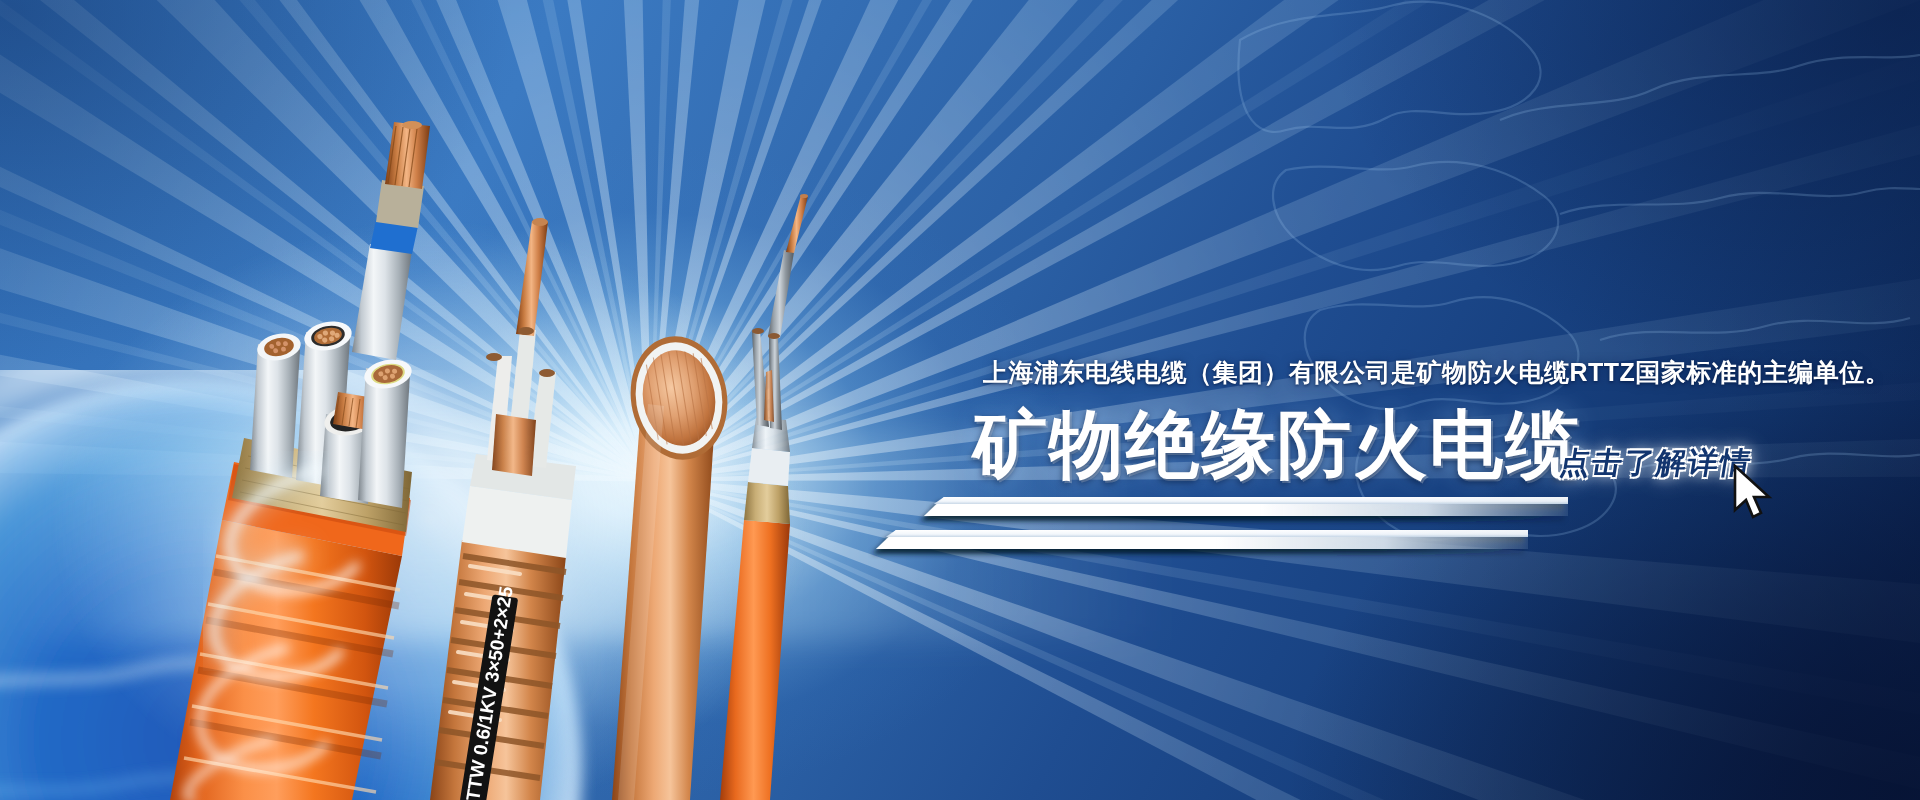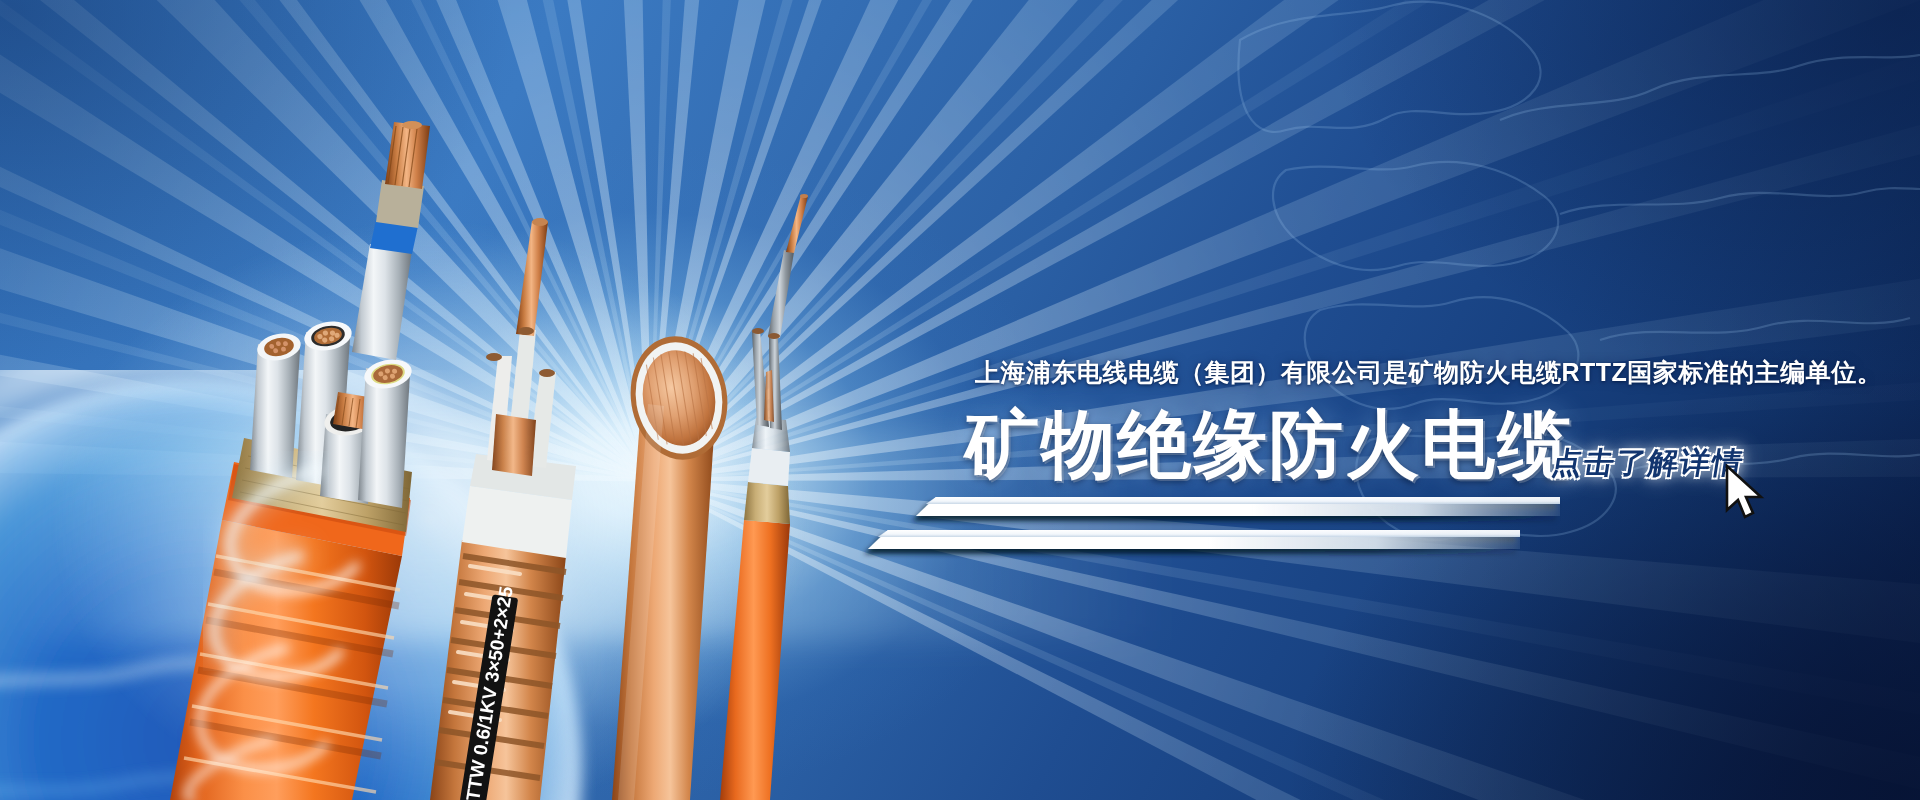--- a/index.html
+++ b/index.html
@@ -58,21 +58,21 @@
       rgba(225,245,255,.42) 30%,
       rgba(180,220,250,.20) 55%,
       rgba(140,195,240,0) 78%);
     filter:blur(14px);mix-blend-mode:screen;pointer-events:none;
   }
 
   
   .cables{position:absolute;left:0;bottom:0;width:920px;height:800px;}
 
   
-  .copy{position:absolute;left:0;top:0;width:1764px;height:800px;pointer-events:none;}
+  .copy{position:absolute;left:8px;top:0;width:1764px;height:800px;pointer-events:none;}
 
   .tagline{
     position:absolute;left:975px;top:356px;
     font-size:25px;font-weight:bold;color:#ffffff;letter-spacing:.5px;
     white-space:nowrap;
     text-shadow:0 1px 3px rgba(3,22,60,.75),0 0 10px rgba(10,40,90,.55);
   }
 
   .headline{
     position:absolute;left:965px;top:408px;

